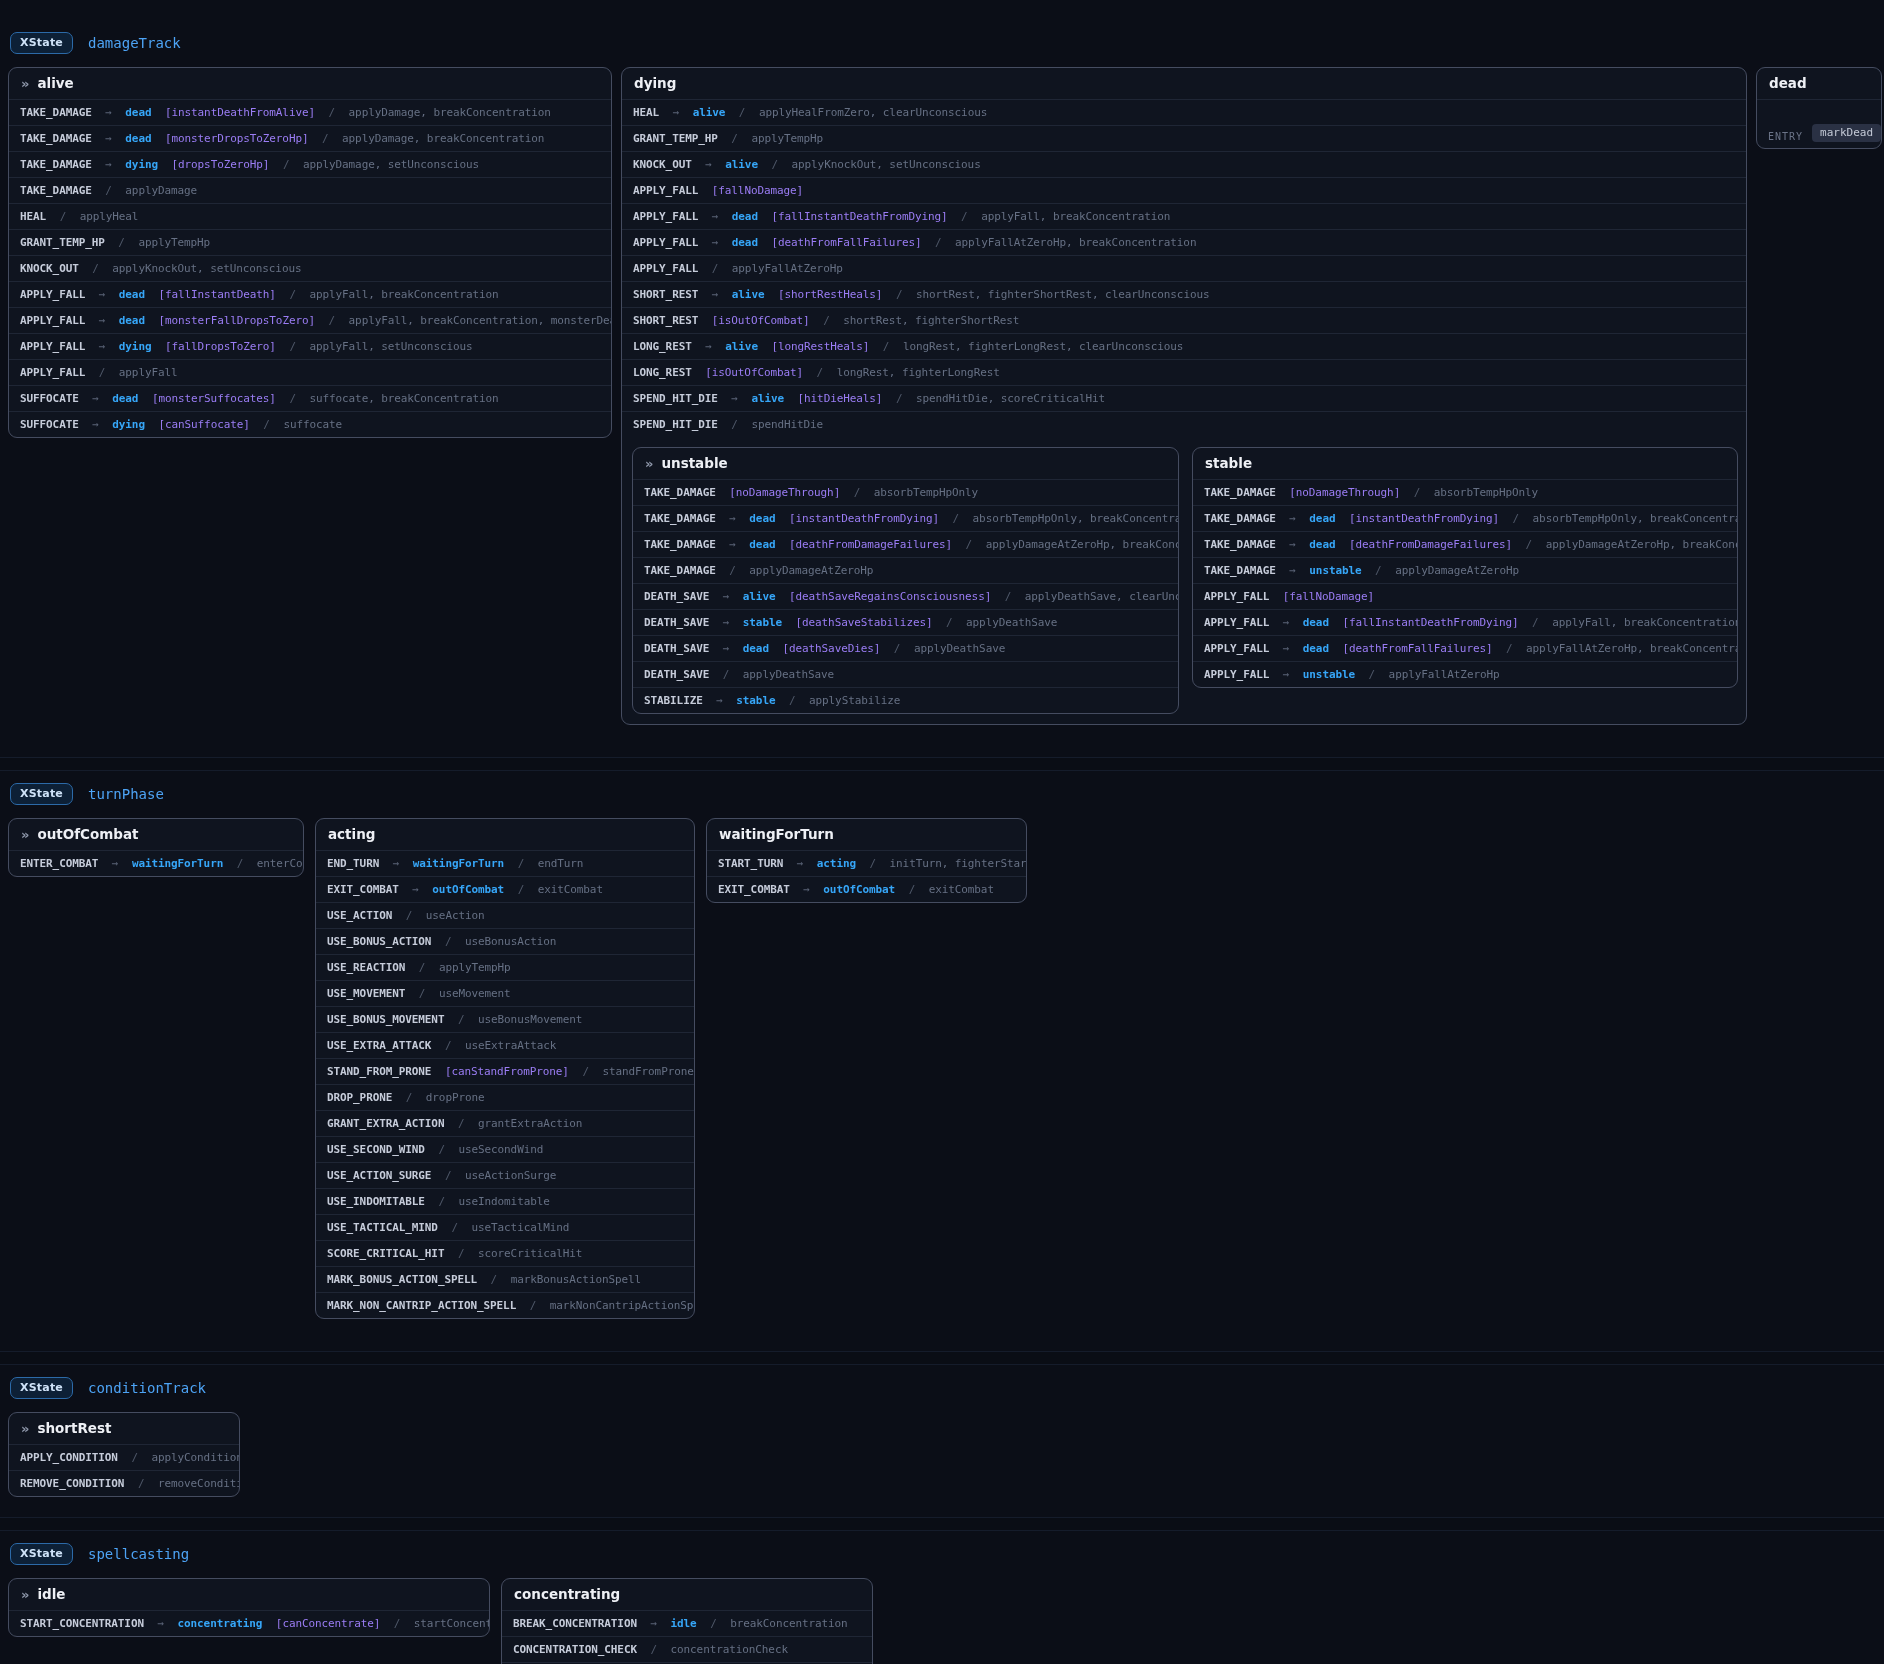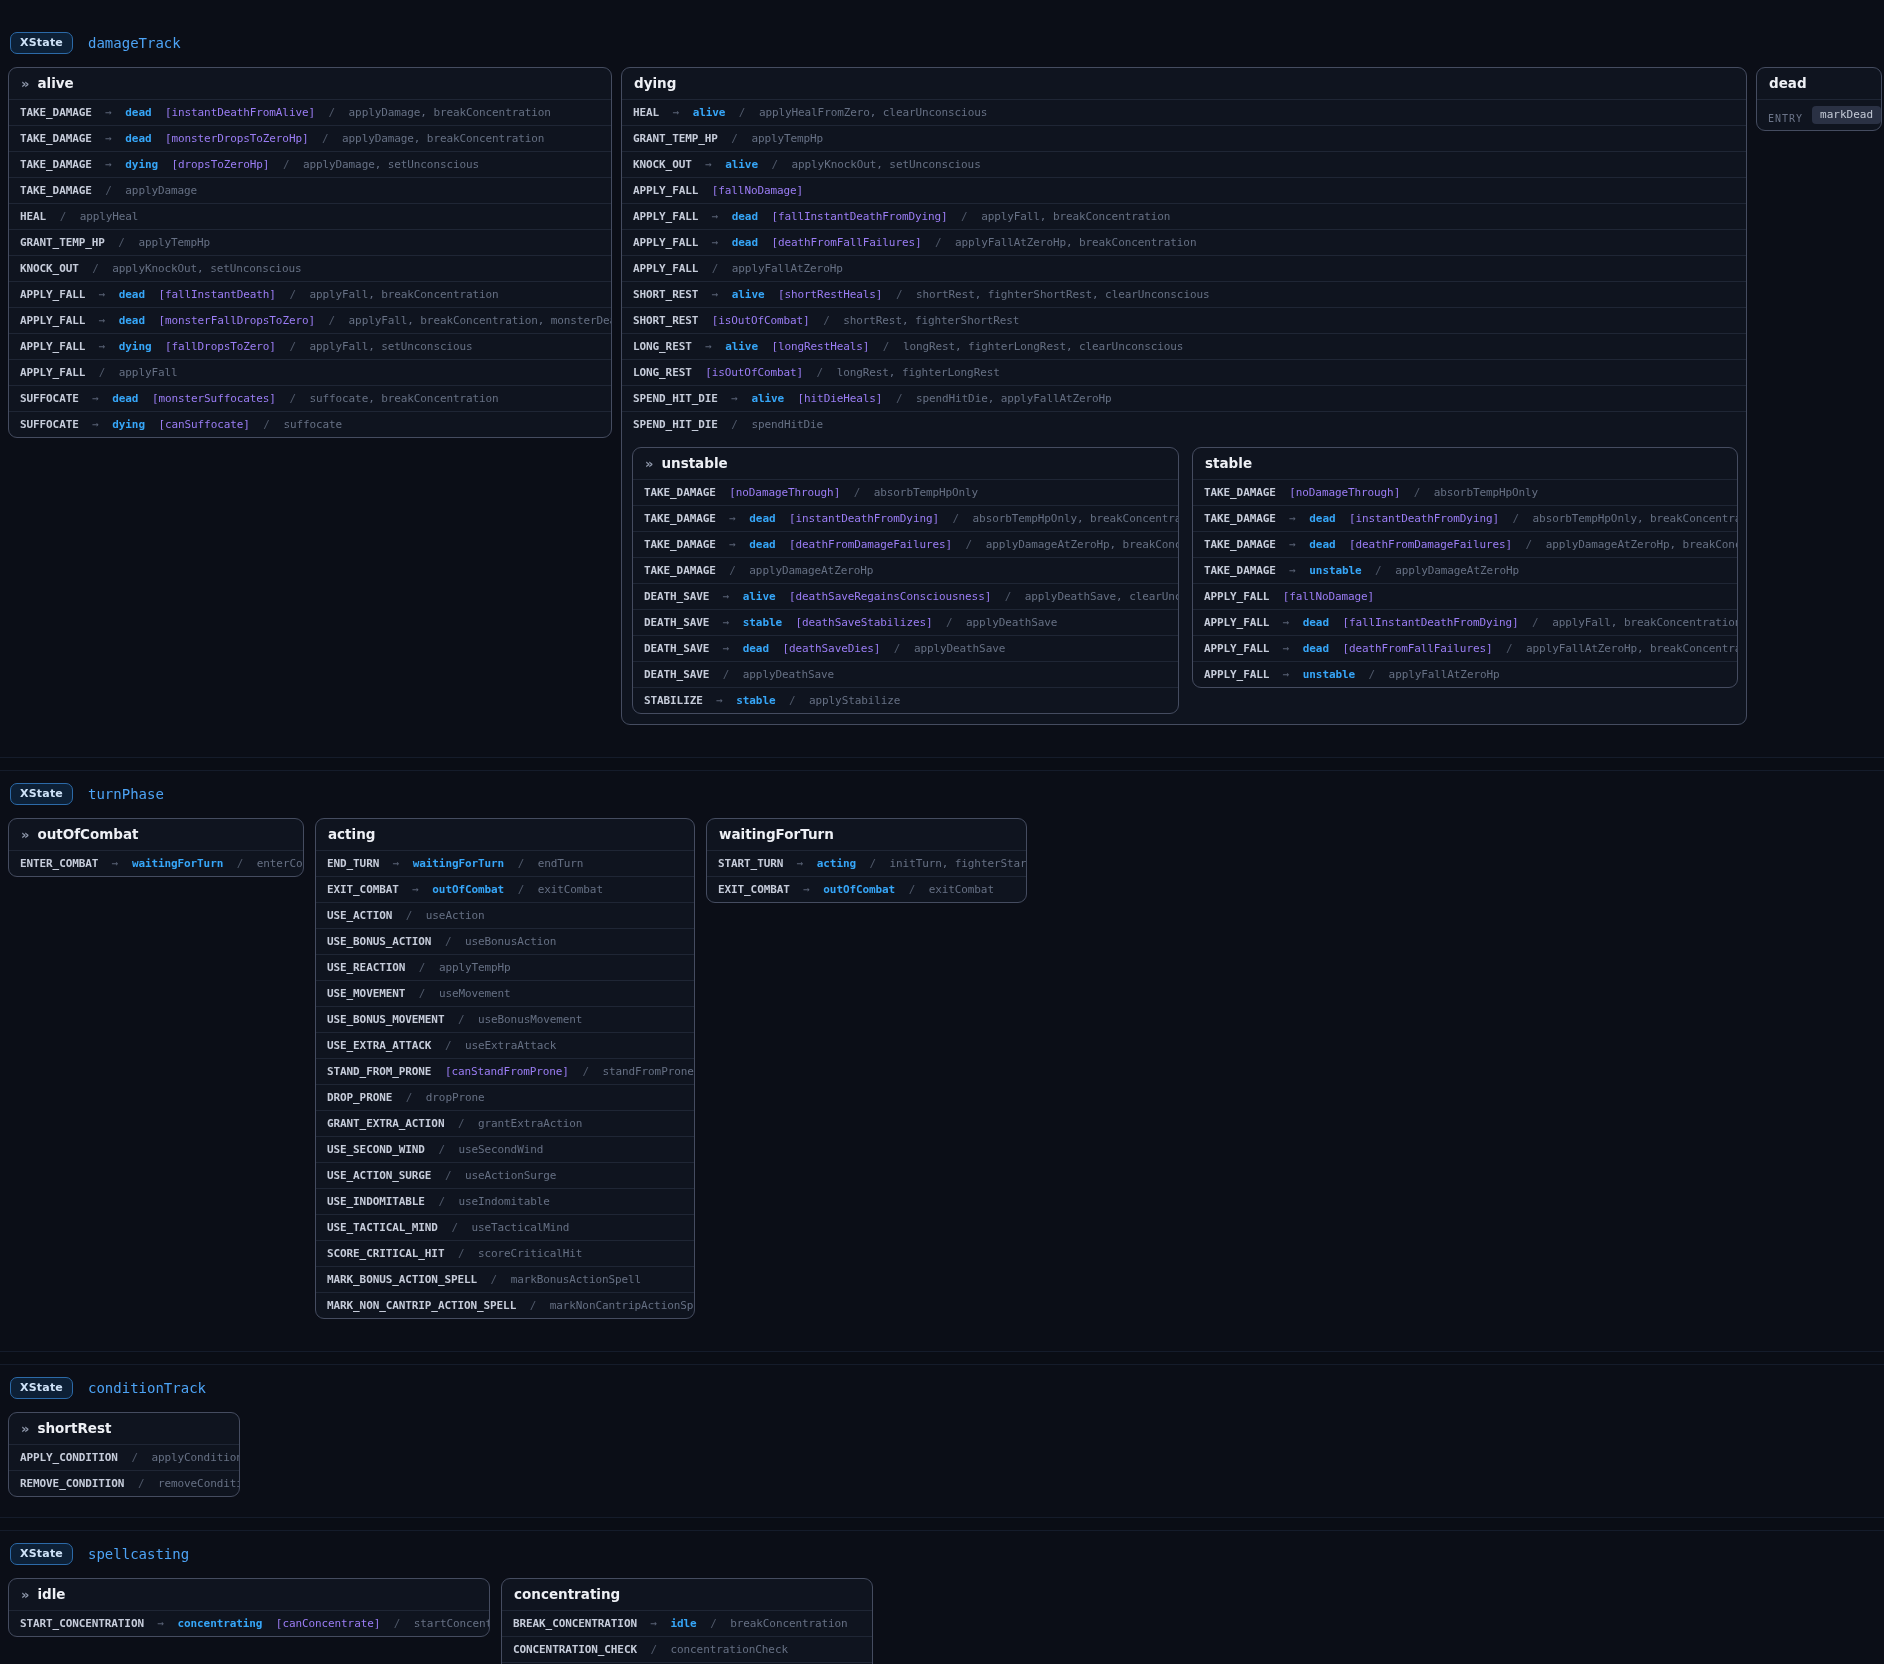--- a/index.html
+++ b/index.html
@@ -85,20 +85,21 @@
     display:flex;align-items:flex-end;gap:9px;
     white-space:nowrap;
   }
   .entry-label{
     font-size:10px;color:#6b7488;letter-spacing:1px;
   }
   .entry-chip{
     background:#2a3144;color:#c3c9d6;
     border-radius:4px;padding:2px 8px 3px 8px;
     font-size:11px;
+    margin-top:18px;
   }
 
   .children-row{
     display:flex;align-items:flex-start;gap:13px;
     padding:10px 9px 10px 10px;
   }
 </style>
 </head>
 <body>
 
@@ -314,21 +315,21 @@
     <span class="guard">[isOutOfCombat]</span>
     <span class="slash">/</span>
     <span class="actions">longRest, fighterLongRest</span>
   </div>
             <div class="event-row">
     <span class="event-name">SPEND_HIT_DIE</span>
     <span class="arrow">→</span>
     <span class="target">alive</span>
     <span class="guard">[hitDieHeals]</span>
     <span class="slash">/</span>
-    <span class="actions">spendHitDie, applyFallAtZeroHp</span>
+    <span class="actions">spendHitDie, scoreCriticalHit</span>
   </div>
             <div class="event-row">
     <span class="event-name">SPEND_HIT_DIE</span>
     
     
     
     <span class="slash">/</span>
     <span class="actions">spendHitDie</span>
   </div>
             <div class="children-row">

